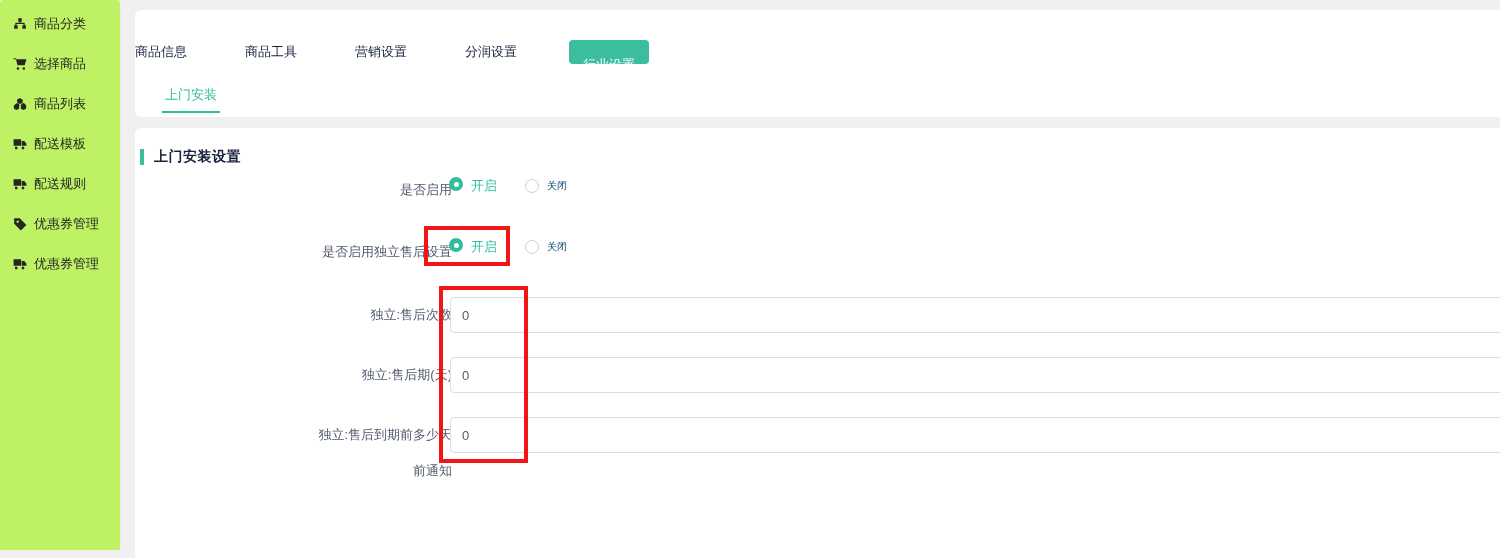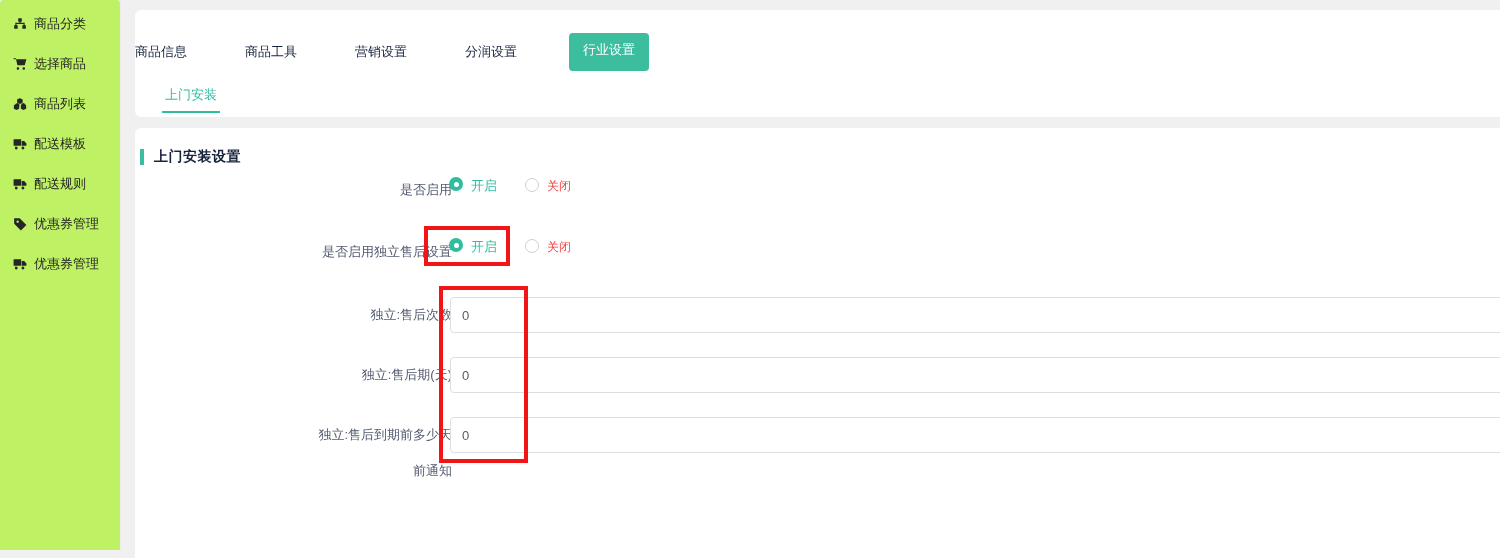--- a/index.html
+++ b/index.html
@@ -39,21 +39,21 @@
   .tabs-row {
     position:absolute; left:0; top:25px; height:34px;
     display:flex; align-items:center;
   }
   .tab {
     font-size:13px; color:#17233d; margin-right:58px;
     cursor:pointer; white-space:nowrap;
   }
   .tab-active {
     background:#3bbd9e; color:#fff; font-size:13px;
-    height:38px; line-height:34px; padding:0 14px;
+    height:24px; line-height:34px; padding:8px 14px;
     border-radius:4px; cursor:pointer; white-space:nowrap;
     margin-left:-6px;
   }
   .subtab {
     position:absolute; left:27px; top:76px;
     color:#30bd9e; font-size:13px; cursor:pointer;
     padding:0 3px 7px 3px;
     border-bottom:2px solid #30bd9e;
     white-space:nowrap;
   }
@@ -82,21 +82,21 @@
     width:14px; height:14px; border-radius:50%;
     margin-right:8px; position:relative; flex:0 0 auto;
   }
   .radio-dot.on { background:#30bd9e; }
   .radio-dot.on::after {
     content:""; position:absolute; left:4.5px; top:4.5px;
     width:5px; height:5px; border-radius:50%; background:#fff;
   }
   .radio-dot.off { background:#fff; border:1px solid #ccd0d7; }
   .radio-text-on  { color:#30bd9e; font-size:13px; }
-  .radio-text-off { color:#ef4444; font-size:12px; }
+  .radio-text-off { color:#0c4a6e; font-size:10px; }
 
   .finput {
     position:absolute; left:315px; width:1105px; height:36px;
     border:1px solid #dcdee2; border-radius:4px;
     padding:0 0 0 11px; font-size:13px; color:#515a6e;
     background:#fff; outline:none;
     font-family:"Liberation Sans","DejaVu Sans",sans-serif;
   }
 
   

